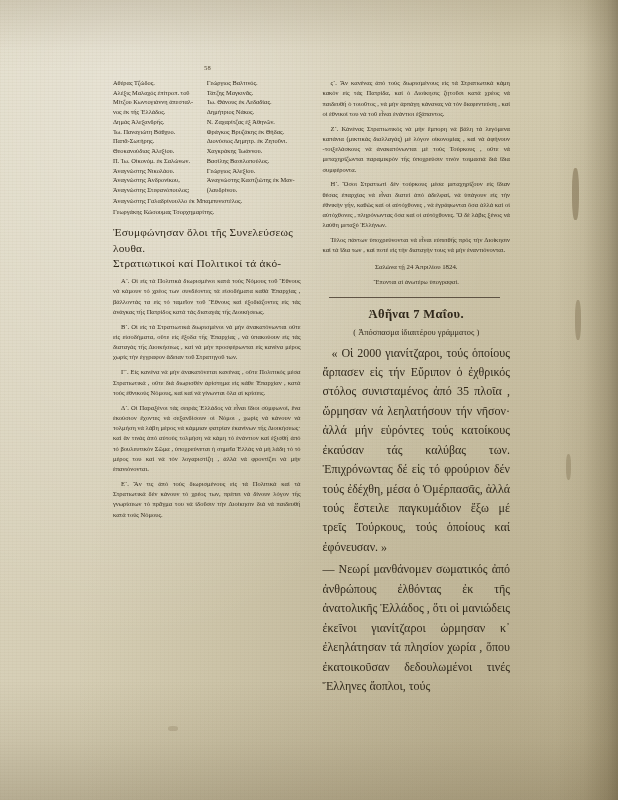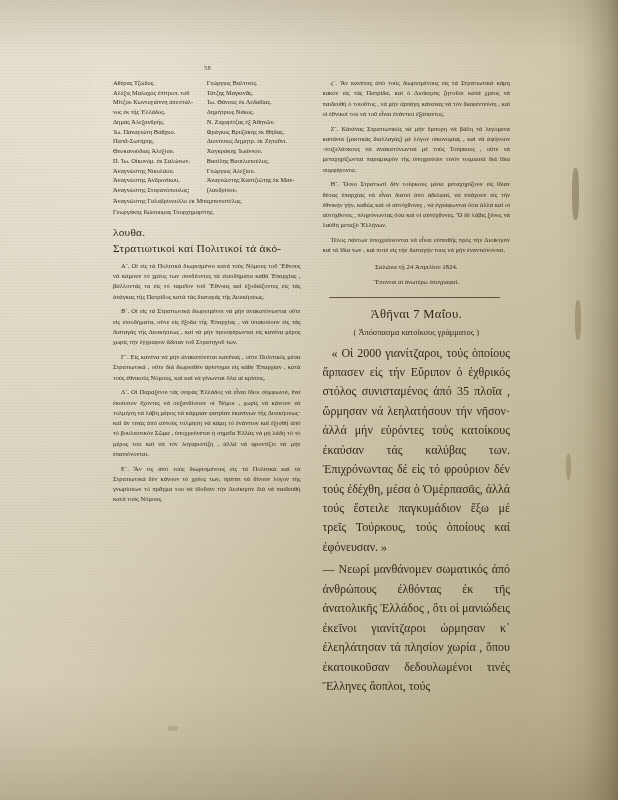--- a/index.html
+++ b/index.html
@@ -151,21 +151,21 @@
 
   hr.rule {
     border: 0;
     border-top: 1px solid #4b4032;
     margin: 10px 10px 9px 6px;
     opacity: .85;
   }
 
   h3.city {
     font-size: 12.6px;
-    font-weight: normal;
+    font-weight: bold;
     text-align: center;
     margin: 0 0 6px 0;
     letter-spacing: .3px;
   }
   p.sub {
     font-size: 8.4px;
     text-align: center;
     margin: 0 0 7px 0;
   }
   p.body {
@@ -257,20 +257,21 @@
               <td class="c1">Ἀναγνώστης Στεφανόπουλος;</td>
               <td class="c2">(λαυδρίνου.</td>
             </tr>
           </tbody>
         </table>
 
         <div class="names-wide">Ἀναγνώστης Γαλαδρίνουλλο ἐκ Μπαμπυνιστέλος.</div>
         <div class="names-wide">Γεωργάκης Κώσουμας Τσορχημαρίτης.</div>
 
         <h2 class="heading">
+          <span class="ln">Ἐσυμφώνησαν ὅλοι τῆς Συνελεύσεως</span>
           <span class="ln">λουθα.</span>
           <span class="ln">Στρατιωτικοί καί Πολιτικοί τά ἀκό-</span>
         </h2>
 
         <p class="art">Α´. Οἱ εἰς τά Πολιτικά διωρισμένοι κατά τούς Νόμους τοῦ Ἔθνους νά κάμουν τό χρέος των συνδέοντες τά εἰσοδήματα καθά Ἐπαρχίας , βάλλοντάς τα εἰς τό ταμεῖον τοῦ Ἔθνους καί ἐξοδιάζοντες εἰς τάς ἀνάγκας τῆς Πατρίδος κατά τάς διαταγάς τῆς Διοικήσεως.</p>
         <p class="art">Β´. Οἱ εἰς τά Στρατιωτικά διωρισμένοι νά μήν ἀνακατόνωνται οὔτε εἰς εἰσοδήματα, οὔτε εἰς ἔξοδα τῆς Ἐπαρχίας , νά ὑπακούουν εἰς τάς διαταγάς τῆς Διοικήσεως , καί νά μήν προσφέρωνται εἰς κανένα μέρος χωρίς τήν ἐγγραφον ἄδειαν τοῦ Στρατηγοῦ των.</p>
         <p class="art">Γ´. Εἰς κανένα νά μήν ἀνακατόνεται κανένας , οὔτε Πολιτικός μέσα Στρατιωτικά , οὔτε διά διωρισθέν ἀρίστημα εἰς κάθε Ἐπαρχίαν , κατά τούς ἐθνικούς Νόμους, καί καί νά γίνωνται ὅλα αἱ κρίσεις.</p>
         <p class="art">Δ´. Οἱ Παραξένοι τάς σειράς Ἑλλάδος νά εἶναι ἴδιοι σύμφωνοί, ἕνα ἑκούσιον ἔχοντες νά σεξανδίσουν οἱ Νόμοι , χωρίς νά κάνουν νά τολμήση νά λάβη μέρος νά κάμμιαν φατρίαν ἐκανίνων τῆς Διοικήσεως· καί ἄν τινάς ἀπό αὐτούς τολμήση νά κάμη τό ἐνάντιον καί ἐξισθῆ ἀπό τό βουλευτικόν Σῶμα , ὑποχρεύνεται ἡ σημεῖα Ἑλλάς νά μή λάδη τό τό μέρος του καί νά τόν λογαριστίζη , ἀλλά νά φροντίζει νά μήν ἐπανιόνονται.</p>
         <p class="art">Ε´. Ἄν τις ἀπό τούς διωρισμένους εἰς τά Πολιτικά καί τά Στρατιωτικά δέν κάνουν τό χρέος των, πρέπει νά δίνουν λόγον τῆς γνωρίσεων τό πρᾶγμα του νά ἰδοῦσιν τήν Διοίκησιν διά νά παιδευθῆ κατά τούς Νόμους.</p>
       </div>
@@ -281,21 +282,21 @@
         <p class="artr">Ζ´. Κάνένας Στρατιωτικός νά μήν ἔμπορη νά βάλη τά λεγόμενα καπάνια (μικτικάς διαλλαγάς) μέ λόγον οἰκονομίας , καί νά ἀφήνουν -τοιξελάσκους νά ἀνακατόνωνται μέ τούς Τούρκους , οὔτε νά μεταχηρίζωνται παραμικρόν τῆς ὑποχρεύσιν τινόν τοιμασιά διά ἴδια συμφέροντα.</p>
         <p class="artr">Η´. Ὅσοι Στρατιωτί δέν τούρκους μέσα μεταχηρίζουν εἰς ἴδιαν θέσας ἐπαρχίας νά εἶναι διατεί ἀπό ἀδελφαί, νά ὑπάγουν εἰς τήν ἐθνικήν γῆν, καθώς καί οἱ αὐτόχθονες , νά ἐγράφωνται ὅσα ἀλλά καί οἱ αὐτόχθονες , πληρόνωντας ὅσα καί οἱ αὐτόχθονες. Ὅ δέ λάβις ξένος νά λαύθη μεταξύ Ἑλλήνων.</p>
         <p class="artr">Τέλος πάντων ὑποχρεύνονται νά εἶναι εὐπειθῆς πρός τήν Διοίκησιν καί τά ἴδια των , καί ποτέ εἰς τήν διαταγήν τους νά μήν ἐναντιόνονται.</p>
 
         <p class="sig">Σαλώνα τῇ 24 Ἀπριλίου 1824.</p>
         <p class="sig2">Ἕπονται αἱ ἀνωτέρω ὑπογραφαί.</p>
 
         <hr class="rule">
 
         <h3 class="city">Ἀθῆναι 7 Μαΐου.</h3>
-        <p class="sub">( Ἀπόσπασμα κατοίκους γράμματος )</p>
+        <p class="sub">( Ἀπόσπασμα ἰδιαιτέρου γράμματος )</p>
 
         <p class="body">« Οἱ 2000 γιανίτζαροι, τούς ὁποίους ἄρπασεν εἰς τήν Εὔριπον ὁ ἐχθρικός στόλος συνισταμένος ἀπό 35 πλοῖα , ὥρμησαν νά λεηλατήσουν τήν νῆσον· ἀλλά μήν εὑρόντες τούς κατοίκους ἐκαύσαν τάς καλύβας των. Ἐπιχρόνωντας δέ εἰς τό φρούριον δέν τούς ἐδέχθη, μέσα ὁ Ὁμέρπασᾶς, ἀλλά τούς ἔστειλε παγκυμάδιον ἔξω μέ τρεῖς Τούρκους, τούς ὁποίους καί ἐφόνευσαν. »</p>
         <p class="body dash">— Νεωρί μανθάνομεν σωματικός ἀπό ἀνθρώπους ἐλθόντας ἐκ τῆς ἀνατολικῆς Ἑλλάδος , ὅτι οἱ μανιώδεις ἐκεῖνοι γιανίτζαροι ὡρμησαν κ᾽ ἐλεηλάτησαν τά πλησίον χωρία , ὅπου ἐκατοικοῦσαν δεδουλωμένοι τινές Ἕλληνες ἄοπλοι, τούς</p>
       </div>
 
     </div>
   </div>
 
   <div id="edge-top"></div>
   <div id="edge-right"></div>

